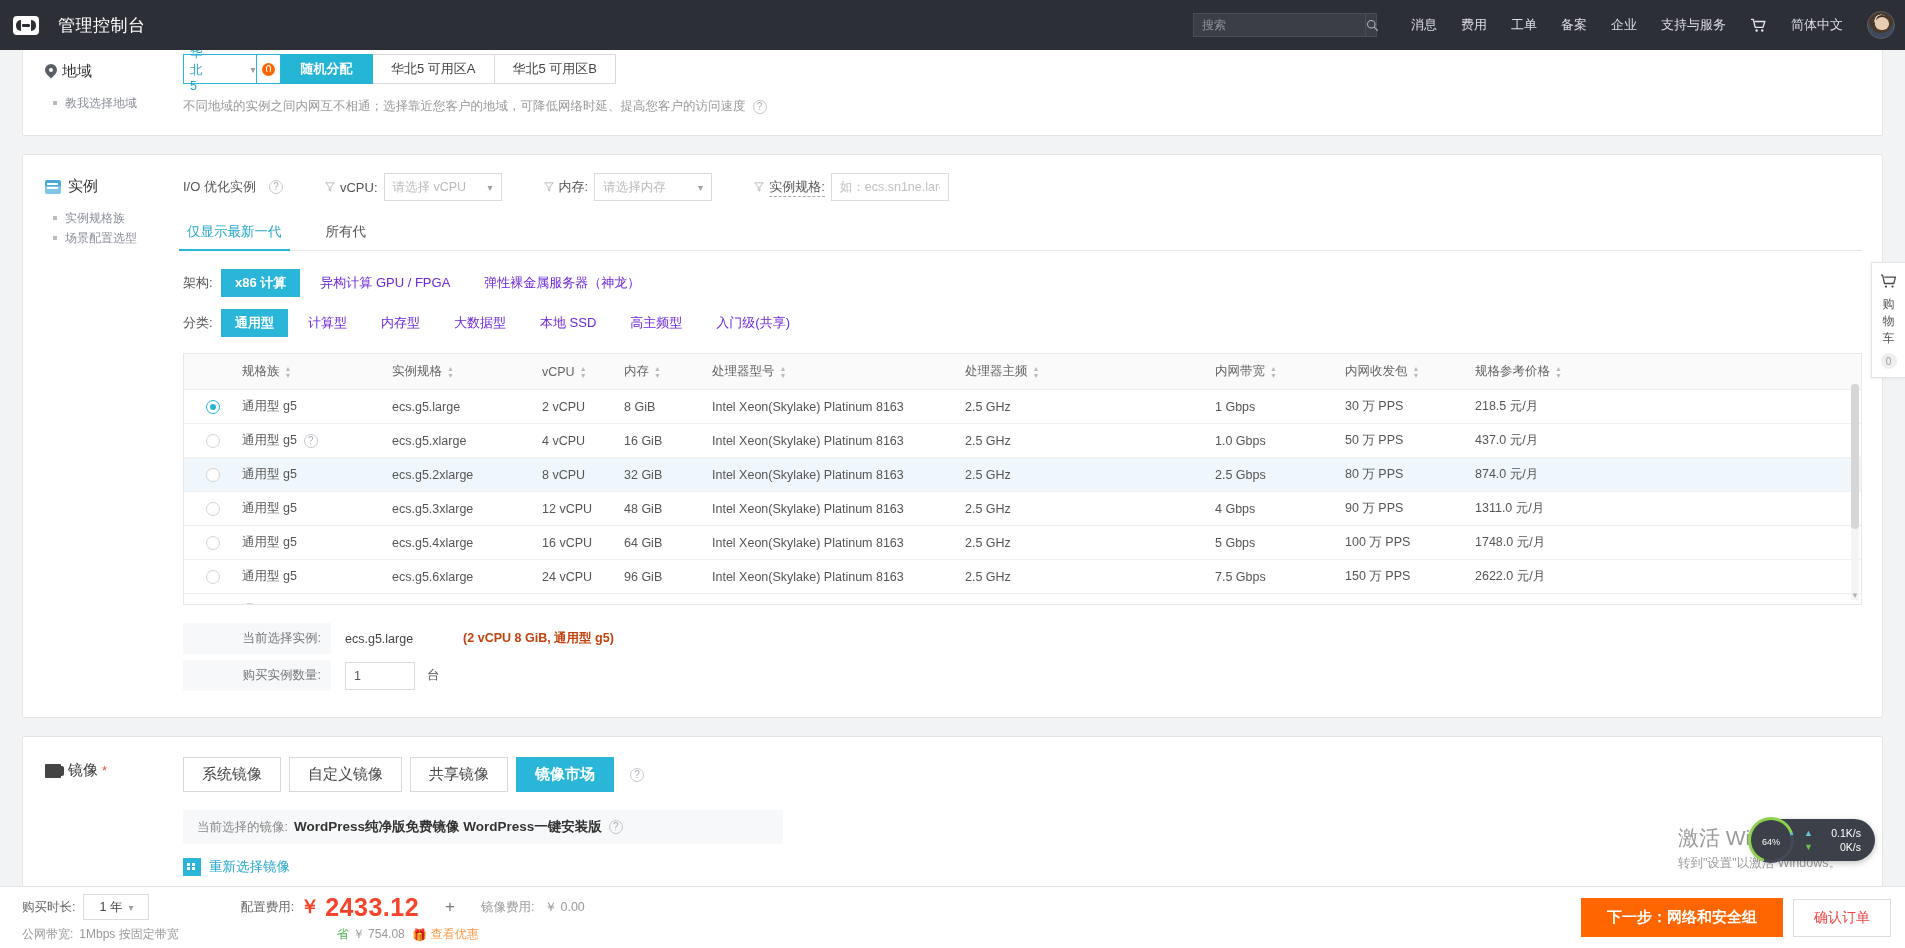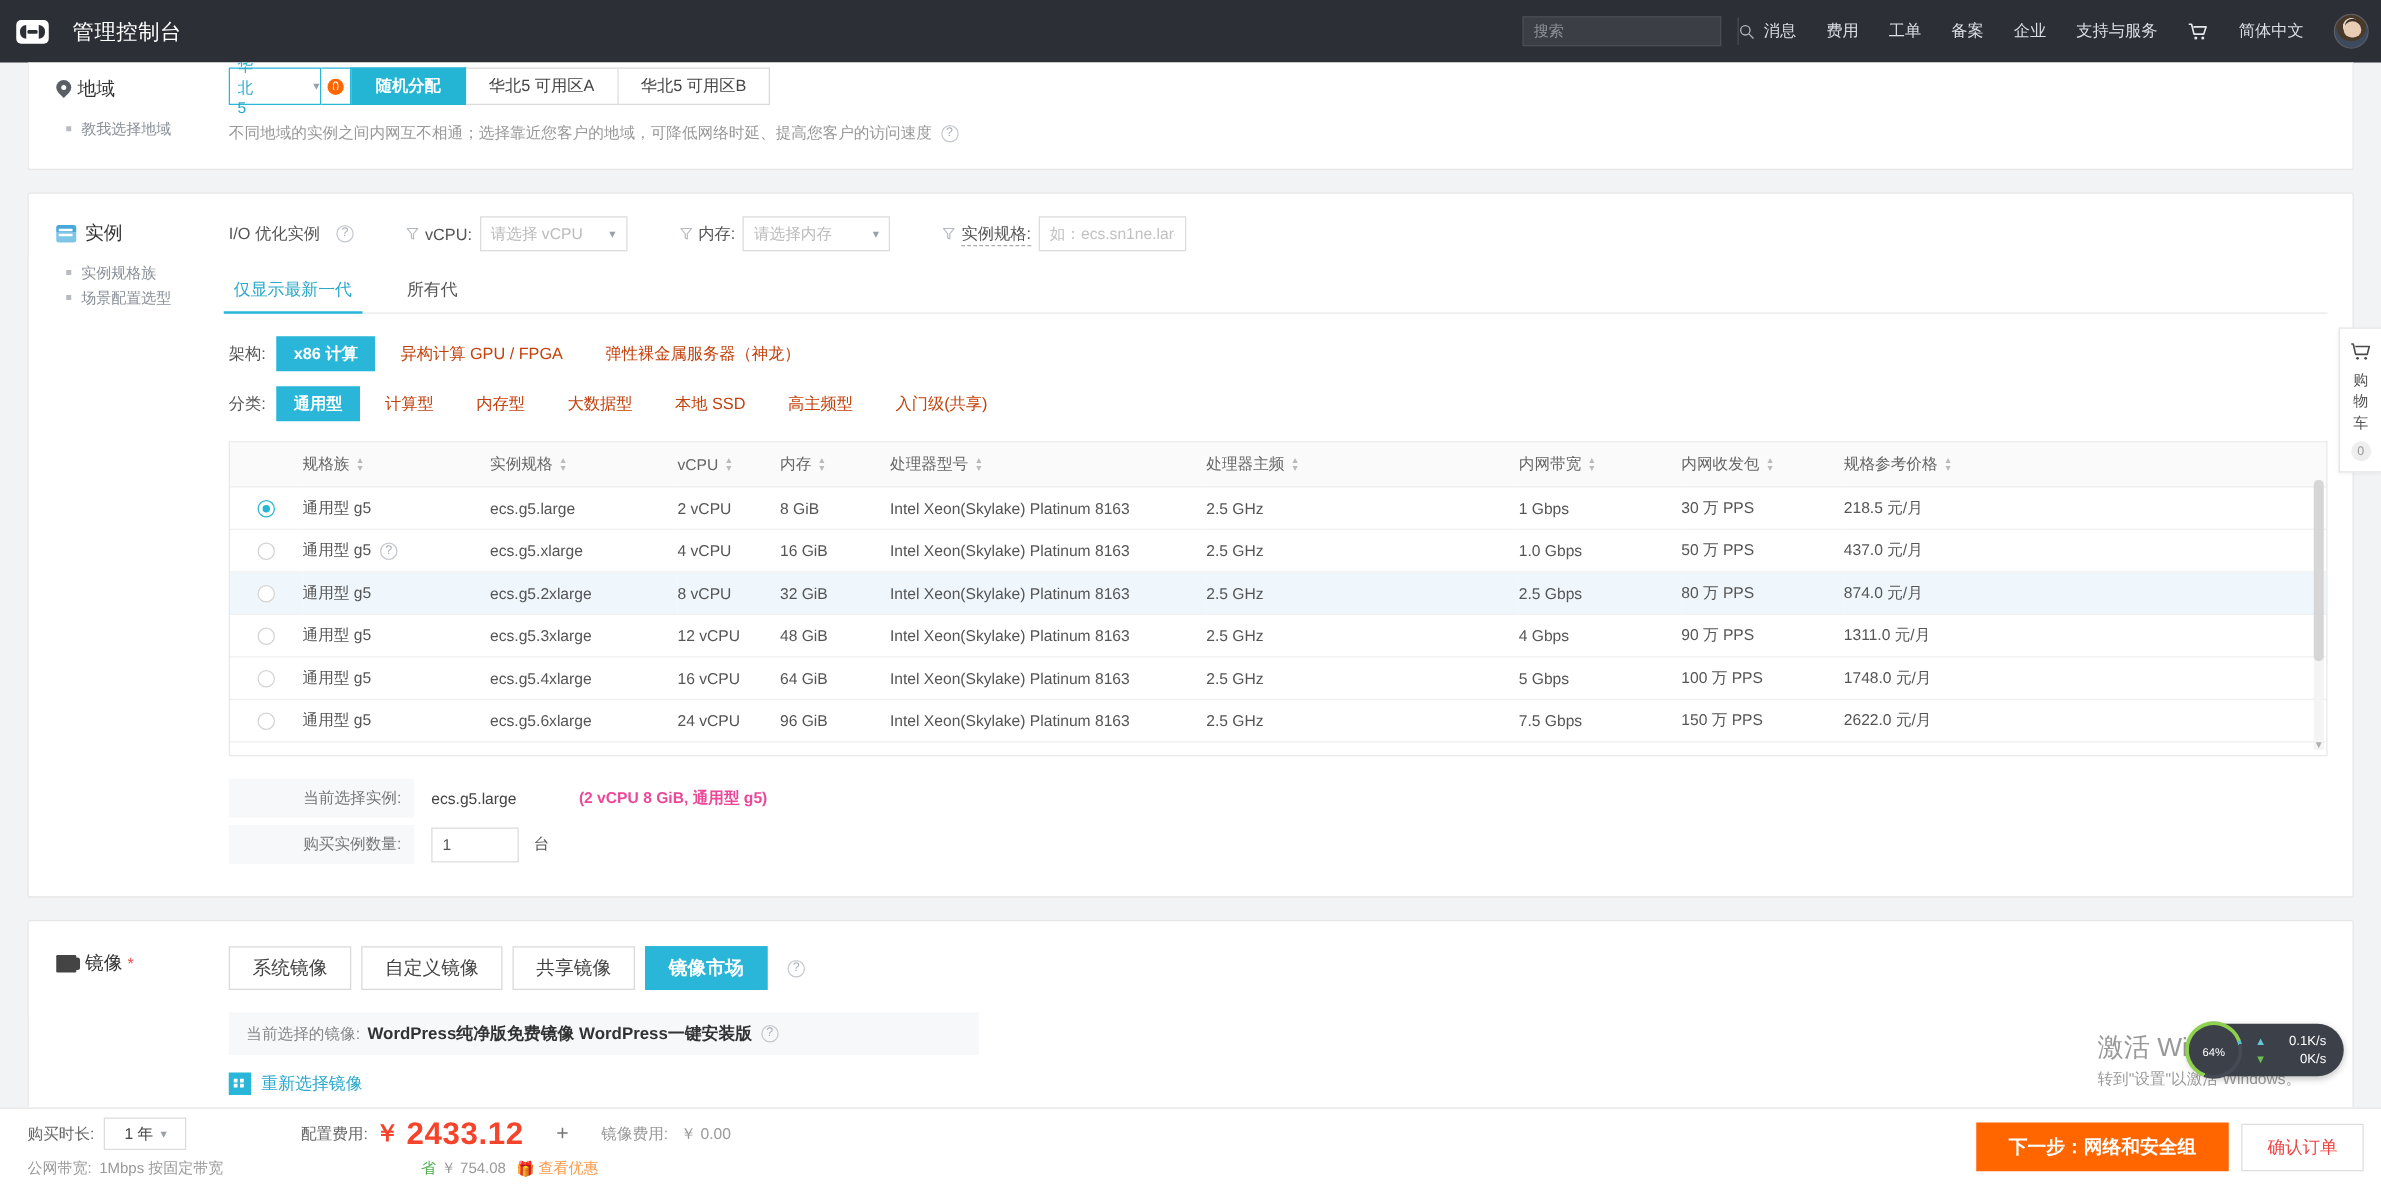--- a/index.html
+++ b/index.html
@@ -27,21 +27,21 @@
   .logo-glyph::before, .logo-glyph::after {
     content: ""; position: absolute; top: 4px; width: 5px; height: 11px;
     background: #2c2f36; border-radius: 1px;
   }
   .logo-glyph::before { left: 3px; border-radius: 5px 0 0 5px; }
   .logo-glyph::after { right: 3px; border-radius: 0 5px 5px 0; }
   .logo-bar { width: 8px; height: 3px; background: #2c2f36; border-radius: 1px; z-index: 2;}
   .console-title { color: #fff; font-size: 17px; letter-spacing: .5px; margin-left: 6px; }
   .nav-right { margin-left: auto; display: flex; align-items: center; height: 50px; padding-right: 10px; }
   .search-wrap {
-    width: 159px; height: 24px; background: #3b3e45; border: 1px solid #4a4d55;
+    width: 184px; height: 24px; background: #3b3e45; border: 1px solid #4a4d55;
     display: flex; align-items: center; margin-right: 22px;
   }
   .search-input {
     flex: 1; background: transparent; border: 0; outline: none;
     color: #b8bcc4; font-size: 12px; padding: 0 8px;
     font-family: "Liberation Sans", sans-serif;
   }
   .search-input::placeholder { color: #8d919a; }
   .search-btn {
     width: 28px; height: 22px; display: flex; align-items: center; justify-content: center;
@@ -172,21 +172,21 @@
     cursor:pointer; position:relative;
   }
   .gen-tab.active { color:#29a8c8; }
   .gen-tab.active::after{
     content:""; position:absolute; left:-4px; right:-4px; bottom:-1px; height:2px; background:#29b6d8;
   }
 
   .chip-row { display:flex; align-items:center; margin-top: 18px; }
   .chip-row-label { font-size:13px; color:#555; width: 38px; flex-shrink:0; }
   .chip {
-    font-size: 13px; color: #c2410c; padding: 5px 14px; margin-right: 6px; cursor: pointer;
+    font-size: 13px; color: #6d28d9; padding: 5px 14px; margin-right: 6px; cursor: pointer;
     white-space: nowrap;
   }
   .chip.active { background:#29b6d8; color:#fff; font-weight:bold; }
 
   
   .tbl-wrap {
     margin-top: 16px; border: 1px solid #e8e8e8; position: relative;
     max-height: 252px; overflow: hidden;
   }
   table.spec { width: 100%; border-collapse: collapse; table-layout: fixed; }
@@ -223,21 +223,21 @@
   .scroller .arrow { position:absolute; left:0; width:8px; text-align:center; color:#b0b0b0; font-size:8px;}
 
   
   .summary { margin-top: 18px; }
   .sum-row { display:flex; align-items:center; margin-bottom: 6px; }
   .sum-label {
     width: 148px; background:#f7f8fa; color:#777; font-size:12.5px; text-align:right;
     padding: 7px 10px; flex-shrink:0;
   }
   .sum-val { font-size: 12.5px; color:#444; padding-left: 14px; }
-  .sum-note { font-size: 12.5px; color:#ec4899; font-weight:bold; margin-left: 50px; }
+  .sum-note { font-size: 12.5px; color:#c2410c; font-weight:bold; margin-left: 50px; }
   .qty-input {
     width: 70px; height: 28px; border: 1px solid #dcdcdc; margin-left:14px; padding: 0 8px;
     font-size: 12.5px; color:#555; outline:none; font-family:"Liberation Sans",sans-serif;
   }
   .qty-unit { margin-left: 12px; font-size: 12.5px; color:#555; }
 
   
   .img-btns { display:flex; align-items:center; }
   .img-btn {
     border:1px solid #d9d9d9; padding: 7px 18px; font-size:15px; color:#444;

